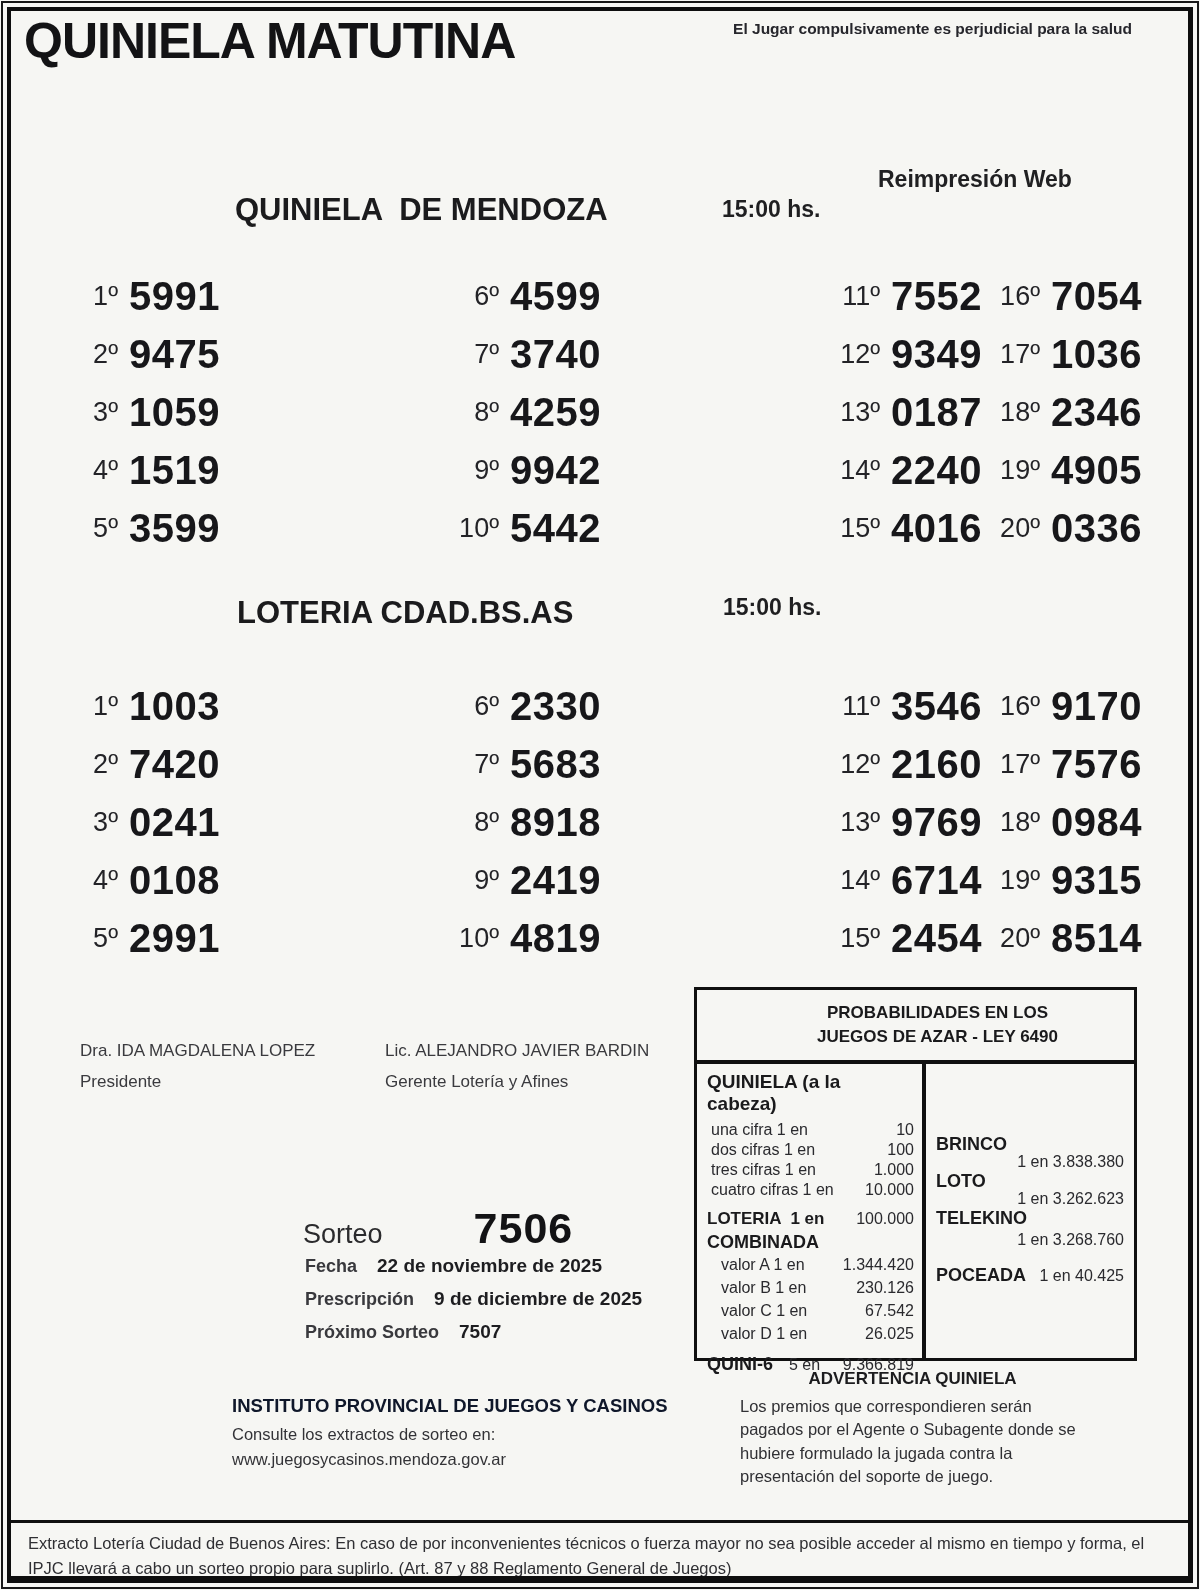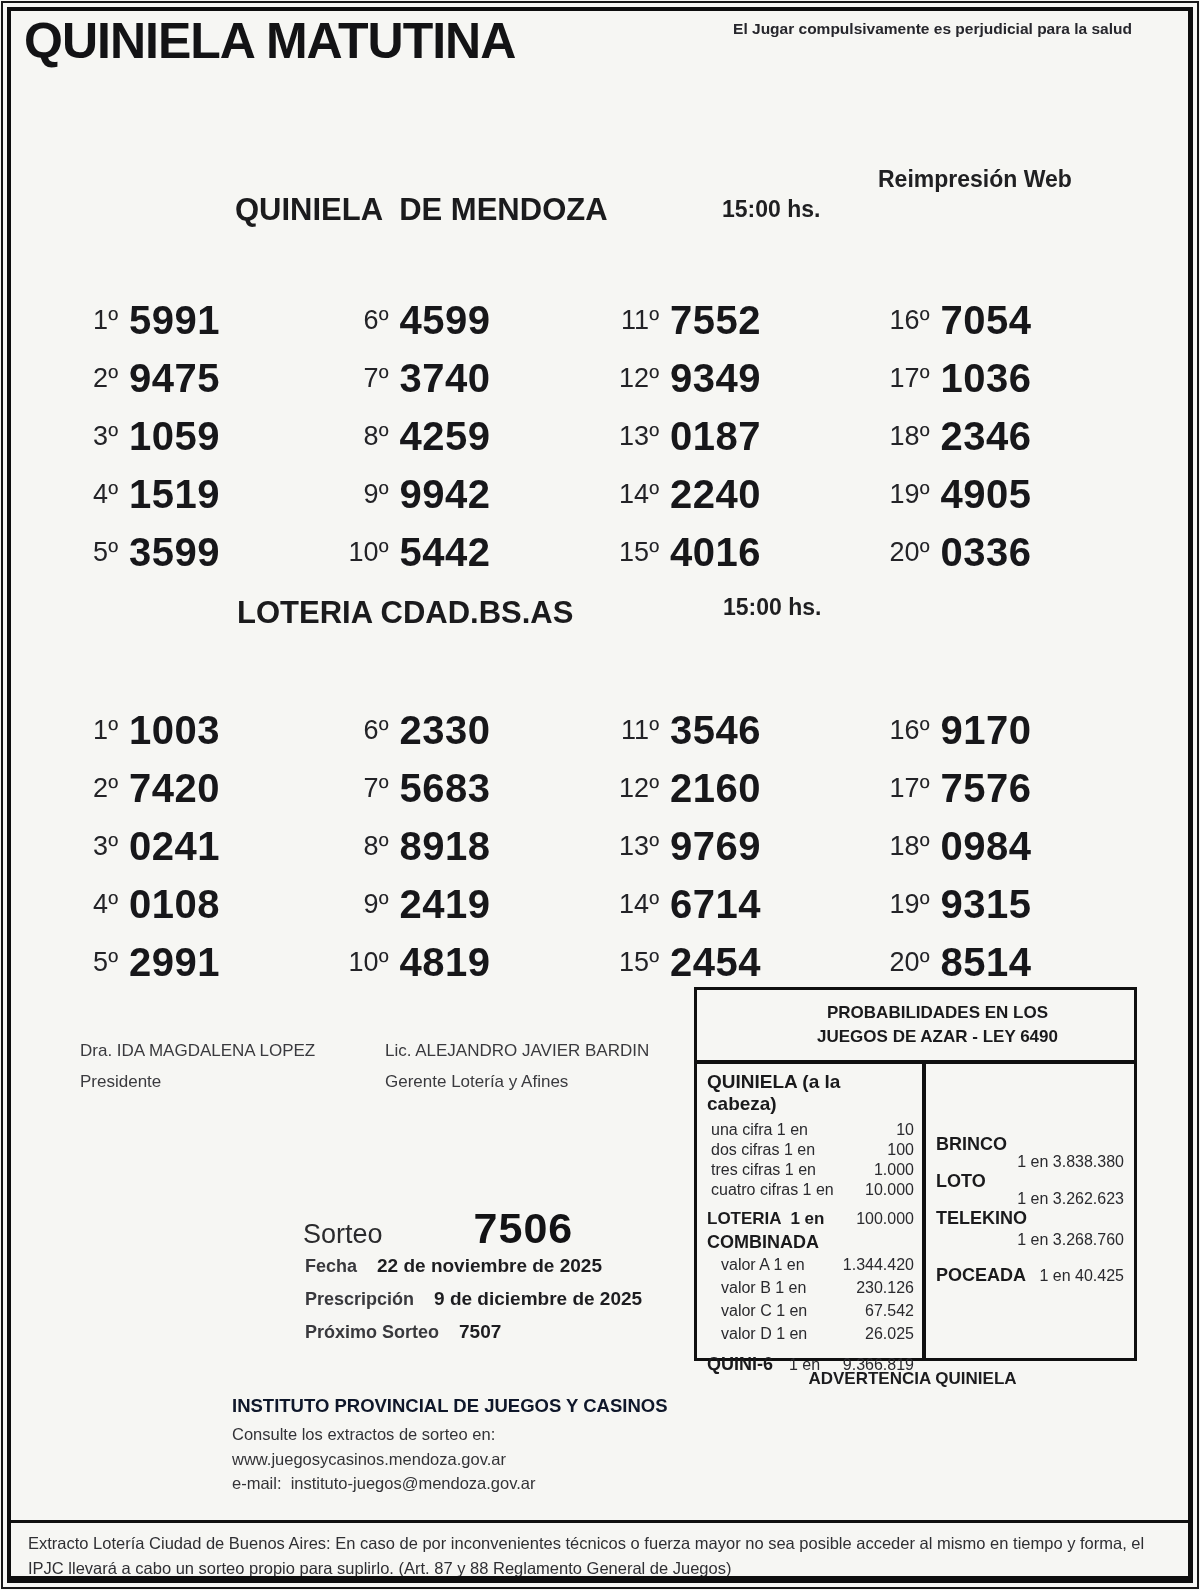--- a/index.html
+++ b/index.html
@@ -14,22 +14,22 @@
 
   .abs{position:absolute;}
 
   .page-title{left:24px;top:12px;font-size:50px;font-weight:bold;letter-spacing:-1px;color:#131315;}
   .warning{left:700px;top:20px;width:465px;text-align:center;font-size:15.5px;font-weight:bold;color:#26262c;}
   .reprint{left:878px;top:166px;font-size:23px;font-weight:bold;color:#202022;}
 
   .draw-title{font-size:31px;font-weight:bold;white-space:pre;color:#1b1b1d;}
   .draw-time{font-size:23px;font-weight:bold;color:#1f1f21;}
 
-  .results{left:60px;width:1082px;display:grid;grid-template-columns:repeat(4,1fr);
-           grid-template-rows:repeat(5,58px);grid-auto-flow:column;margin-top:24px;}
+  .results{left:60px;width:1082px;display:grid;grid-template-columns:repeat(2,1fr);
+           grid-template-rows:repeat(5,58px);grid-auto-flow:column;}
   .result{display:flex;align-items:center;}
   .pos{width:58px;text-align:right;font-size:27px;color:#232327;margin-right:11px;flex:none;}
   .num{font-size:40px;font-weight:bold;color:#17171a;letter-spacing:0.5px;}
 
   .official-name{font-size:17px;color:#3a3a3e;}
   .official-role{font-size:17px;color:#3a3a3e;}
 
   .sorteo-row{display:flex;align-items:baseline;}
   .sorteo-label{font-size:27px;color:#2b2b2d;}
   .sorteo-number{font-size:43px;font-weight:bold;margin-left:48px;letter-spacing:1px;color:#131315;}
@@ -366,21 +366,21 @@
             <span>67.542</span>
           </div>
 
           <div class="vrow">
             <span>valor D 1 en</span>
             <span>26.025</span>
           </div>
         </div>
       <div class="quini">
         <span class="quini-label">QUINI-6</span>
-        <span class="quini-mid">1 en</span>
+        <span class="quini-mid">5 en</span>
         <span class="quini-value">9.366.819</span>
       </div>
     </div>
     <div class="prob-right">
       <div class="gspacer"></div>
       <div class="grow">
         <span class="gname">BRINCO</span>
         <span class="gval">1 en 3.838.380</span>
       </div>
       <div class="grow">
@@ -394,23 +394,23 @@
       <div class="grow-inline">
         <span class="gname">POCEADA</span>
         <span class="gval" style="align-self:center;">1 en 40.425</span>
       </div>
     </div>
   </div>
 </div>
 
 <div class="abs adv">
   <div class="adv-title">ADVERTENCIA QUINIELA</div>
+  <div class="adv-text">Los premios que correspondieren serán pagados por el Agente o Subagente donde se hubiere formulado la jugada contra la presentación del soporte de juego.</div>
 </div>
 
 <div class="abs inst">
   <div class="inst-title">INSTITUTO PROVINCIAL DE JUEGOS Y CASINOS</div>
   <div class="inst-line">Consulte los extractos de sorteo en:</div>
   <div class="inst-line">www.juegosycasinos.mendoza.gov.ar</div>
-  <div class="inst-line">e-mail:  instituto-juegos@mendoza.gov.ar</div>
 </div>
 
 <div class="abs footer-divider"></div>
 <div class="abs footer-text">Extracto Lotería Ciudad de Buenos Aires: En caso de por inconvenientes técnicos o fuerza mayor no sea posible acceder al mismo en tiempo y forma, el IPJC llevará a cabo un sorteo propio para suplirlo. (Art. 87 y 88 Reglamento General de Juegos)</div>
 
 </body></html>

